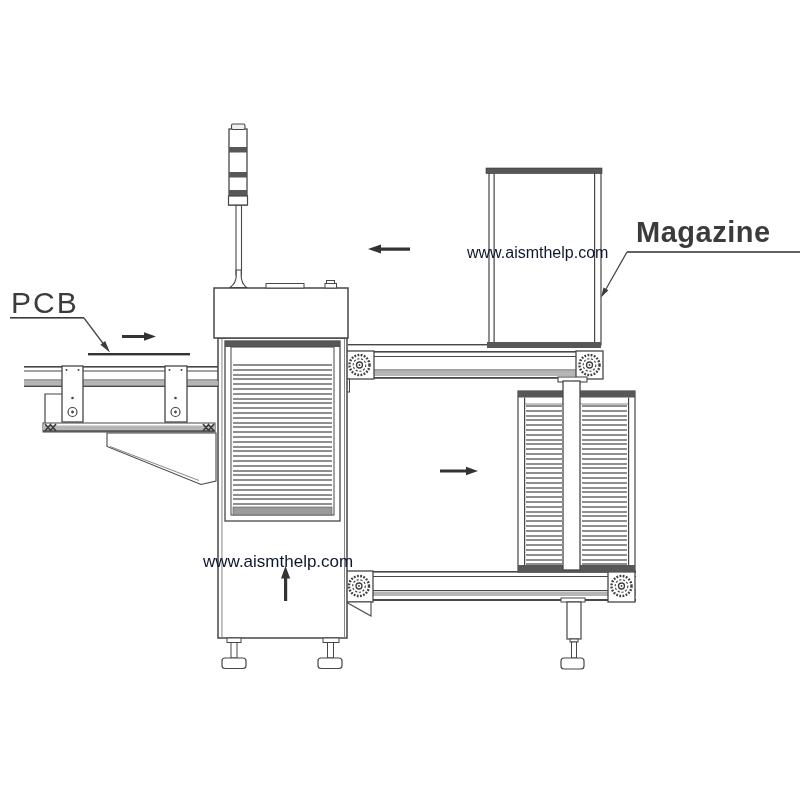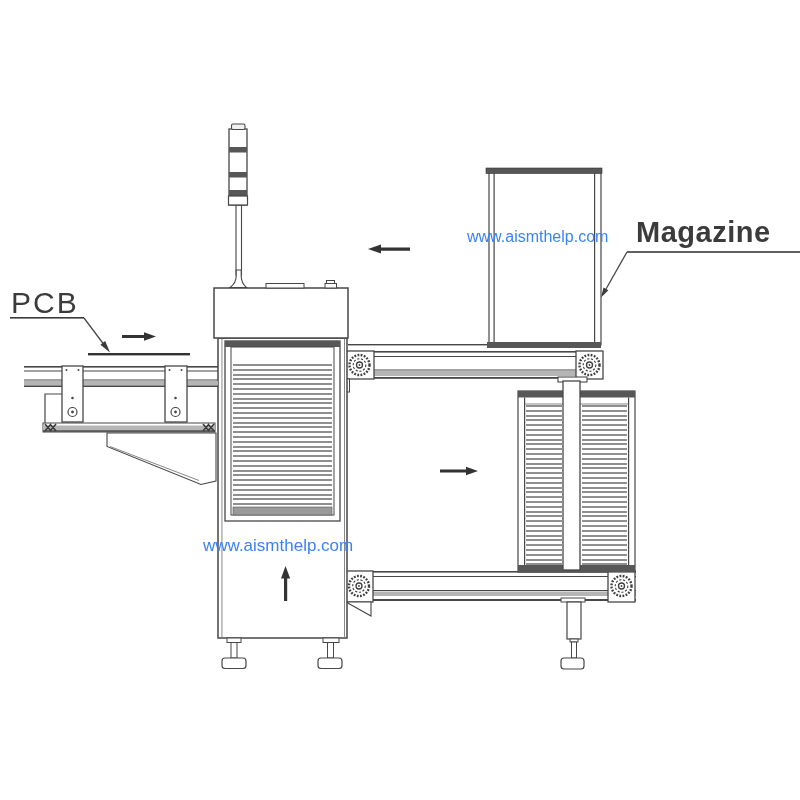--- a/index.html
+++ b/index.html
@@ -7,21 +7,21 @@
          font-family:"Liberation Sans", sans-serif;}
   #lineart{position:absolute;left:0;top:0;z-index:1;}
   .louver{position:absolute;z-index:2;
           background:repeating-linear-gradient(180deg,#8f8f8f 0px,#8f8f8f 2px,rgba(0,0,0,0) 2px,rgba(0,0,0,0) 4.8px);}
   #louver-machine{left:233px;top:364px;width:99px;height:143px;}
   #louver-mag-left{left:526px;top:405px;width:37px;height:160px;}
   #louver-mag-right{left:582px;top:405px;width:45px;height:160px;}
   .label{position:absolute;z-index:3;color:#3b3b3b;line-height:1;white-space:nowrap;}
   #pcb-label{left:11px;top:288px;font-size:30px;letter-spacing:2px;font-weight:400;}
   #magazine-label{left:636px;top:218px;font-size:29px;letter-spacing:0.5px;font-weight:700;}
-  .watermark{position:absolute;z-index:3;color:#3b82f6;line-height:1;white-space:nowrap;}
+  .watermark{position:absolute;z-index:3;color:#0f172a;line-height:1;white-space:nowrap;margin-top:16px;}
   #watermark-top{left:467px;top:229px;font-size:16px;}
   #watermark-bottom{left:203px;top:537px;font-size:17px;}
 </style>
 </head>
 <body>
 
 <div id="stage">
 
   <svg id="lineart" width="800" height="800" viewBox="0 0 800 800">
 

